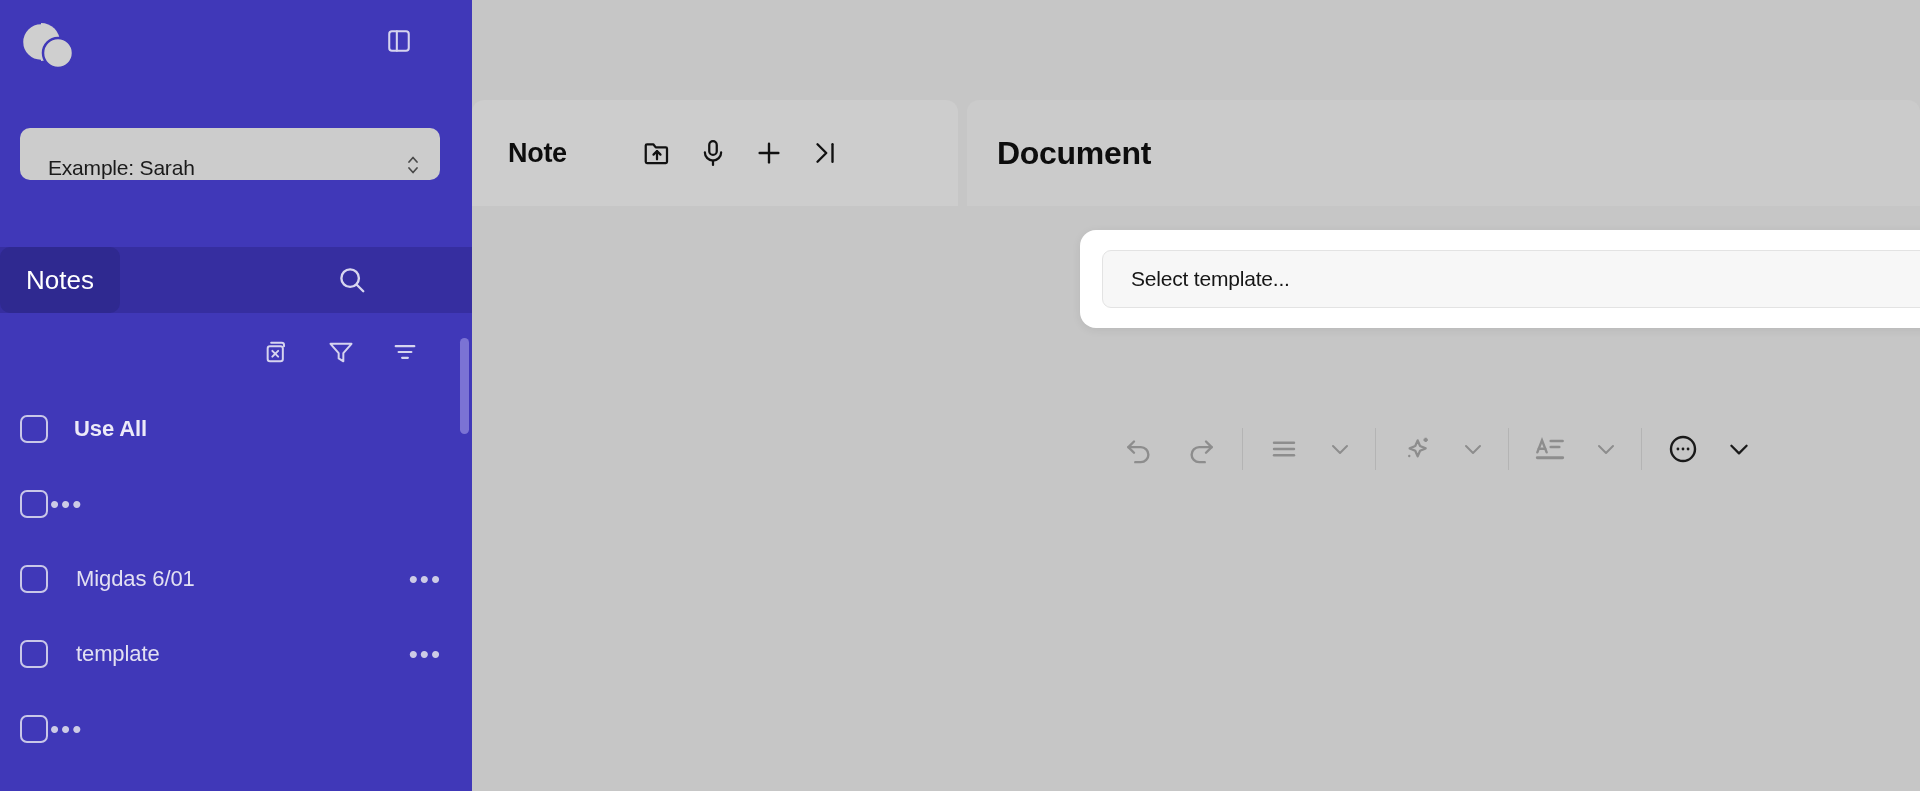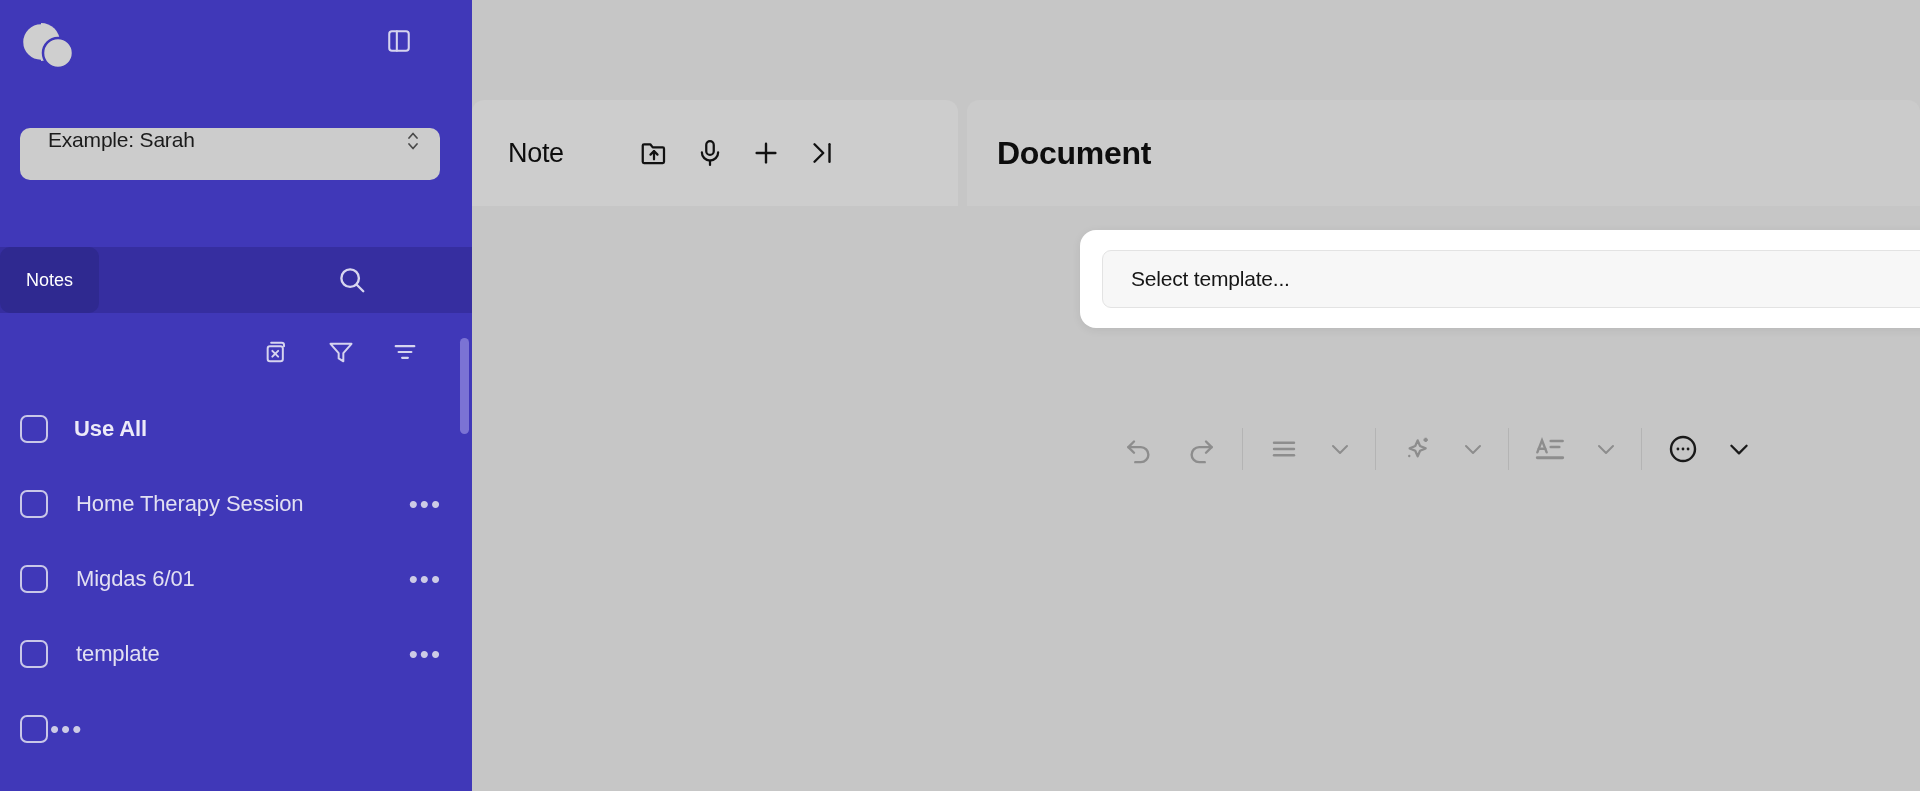--- a/index.html
+++ b/index.html
@@ -31,21 +31,21 @@
     position: absolute; right: 55px; top: 23px;
     width: 36px; height: 36px;
     display: flex; align-items: center; justify-content: center;
     cursor: pointer;
   }
   .client-select {
     position: absolute; left: 20px; top: 128px;
     width: 420px; height: 52px;
     background: #cccccc;
     border-radius: 10px;
-    display: flex; align-items: flex-start;
+    display: flex; align-items: flex-end;
     padding: 0 18px 0 28px;
     cursor: pointer;
   }
   .client-select .cs-label {
     flex: 1;
     font-size: 21px; color: #1b1b1b;
     letter-spacing: -0.2px;
   }
   .cs-chev { width: 16px; height: 28px; opacity: .85; }
 
@@ -54,21 +54,21 @@
     height: 66px; flex: 0 0 66px;
     background: #362ea0;
     display: flex; align-items: center;
     padding-left: 0;
     position: relative;
   }
   .tab {
     height: 66px;
     display: flex; align-items: center; justify-content: center;
     padding: 0 26px;
-    font-size: 18px; color: #d9d7ee;
+    font-size: 26px; color: #d9d7ee;
     cursor: pointer;
   }
   .tab.active {
     background: #2f2990;
     color: #ffffff;
     border-radius: 10px;
     margin-left: 0;
   }
   .search-btn {
     position: absolute; right: 100px; top: 50%;
@@ -140,21 +140,21 @@
     border-radius: 12px 12px 0 0;
     display: flex; align-items: center;
     cursor: pointer;
   }
   .tab-note {
     width: 486px;
     padding-left: 36px;
     gap: 0;
   }
   .tab-note .t-title {
-    font-size: 27px; font-weight: normal; color: #0d0d0d;
+    font-size: 27px; font-weight: bold; color: #0d0d0d;
     letter-spacing: -0.3px;
   }
   .note-tools {
     display: flex; align-items: center; gap: 0;
     margin-left: 62px;
   }
   .note-tools .ti {
     width: 56px; height: 46px;
     display: flex; align-items: center; justify-content: center;
     cursor: pointer;
@@ -285,21 +285,20 @@
 
     <div class="list">
 
       <div class="list-row">
         <span class="cbx"></span>
         <span class="row-label strong">Use All</span>
       </div>
 
       <div class="list-row">
         <span class="cbx"></span>
-        <span class="row-label">Home Therapy Session</span>
         <span class="dots">•••</span>
       </div>
 
       <div class="list-row">
         <span class="cbx"></span>
         <span class="row-label">Migdas 6/01</span>
         <span class="dots">•••</span>
       </div>
 
       <div class="list-row">

